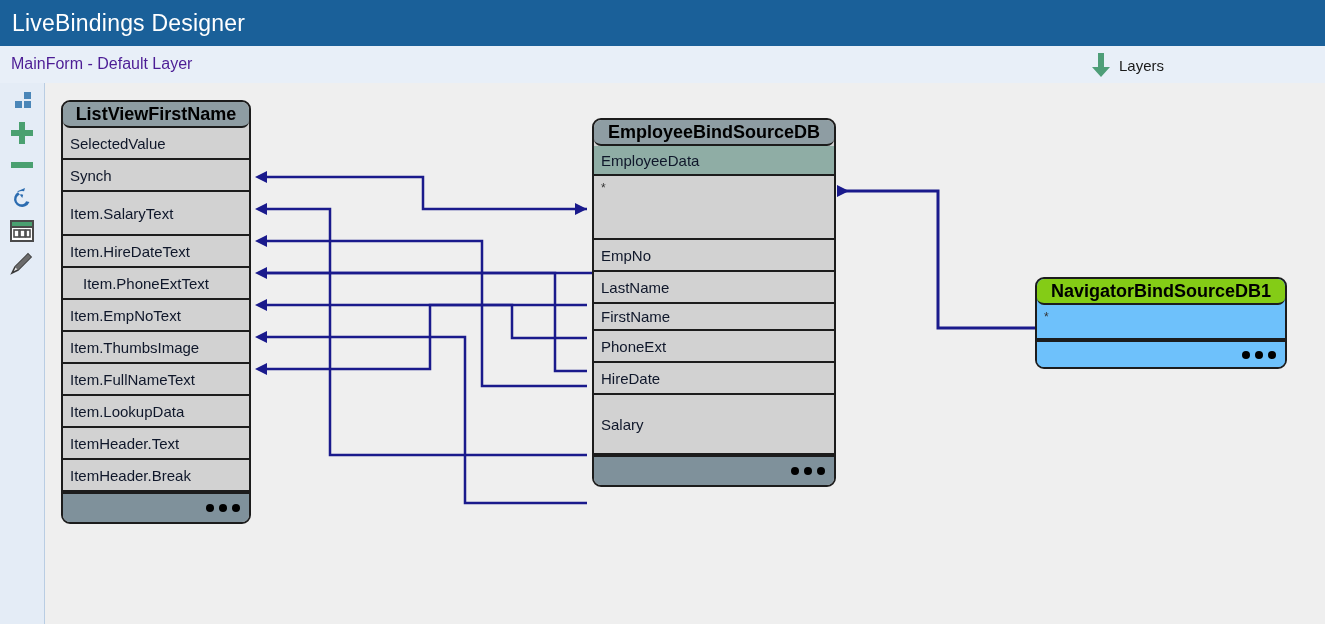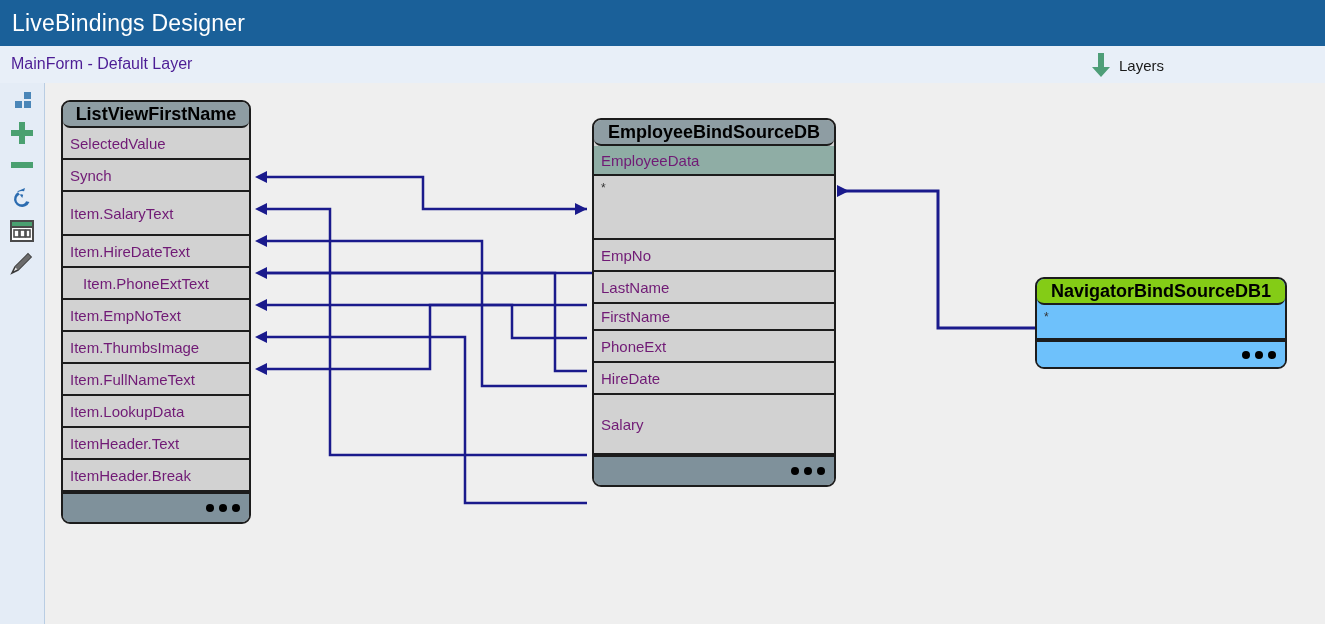--- a/index.html
+++ b/index.html
@@ -76,21 +76,21 @@
     font-size:18px;font-weight:bold;color:#000;
     white-space:nowrap;
     box-sizing:border-box;
     border-radius:7px;
   }
   .node .row{
     background:#d2d2d2;
     border-bottom:2px solid #1c1c1c;
     display:flex;align-items:center;
     padding-left:7px;
-    font-size:15px;color:#701a75;
+    font-size:15px;color:#0f172a;
     white-space:nowrap;
     box-sizing:border-box;
   }
   .node .row.green{background:#8fada5;}
   .node .row.star{
     align-items:flex-start;
     padding-top:5px;
     font-size:12px;color:#333;
   }
   .node .footer{

